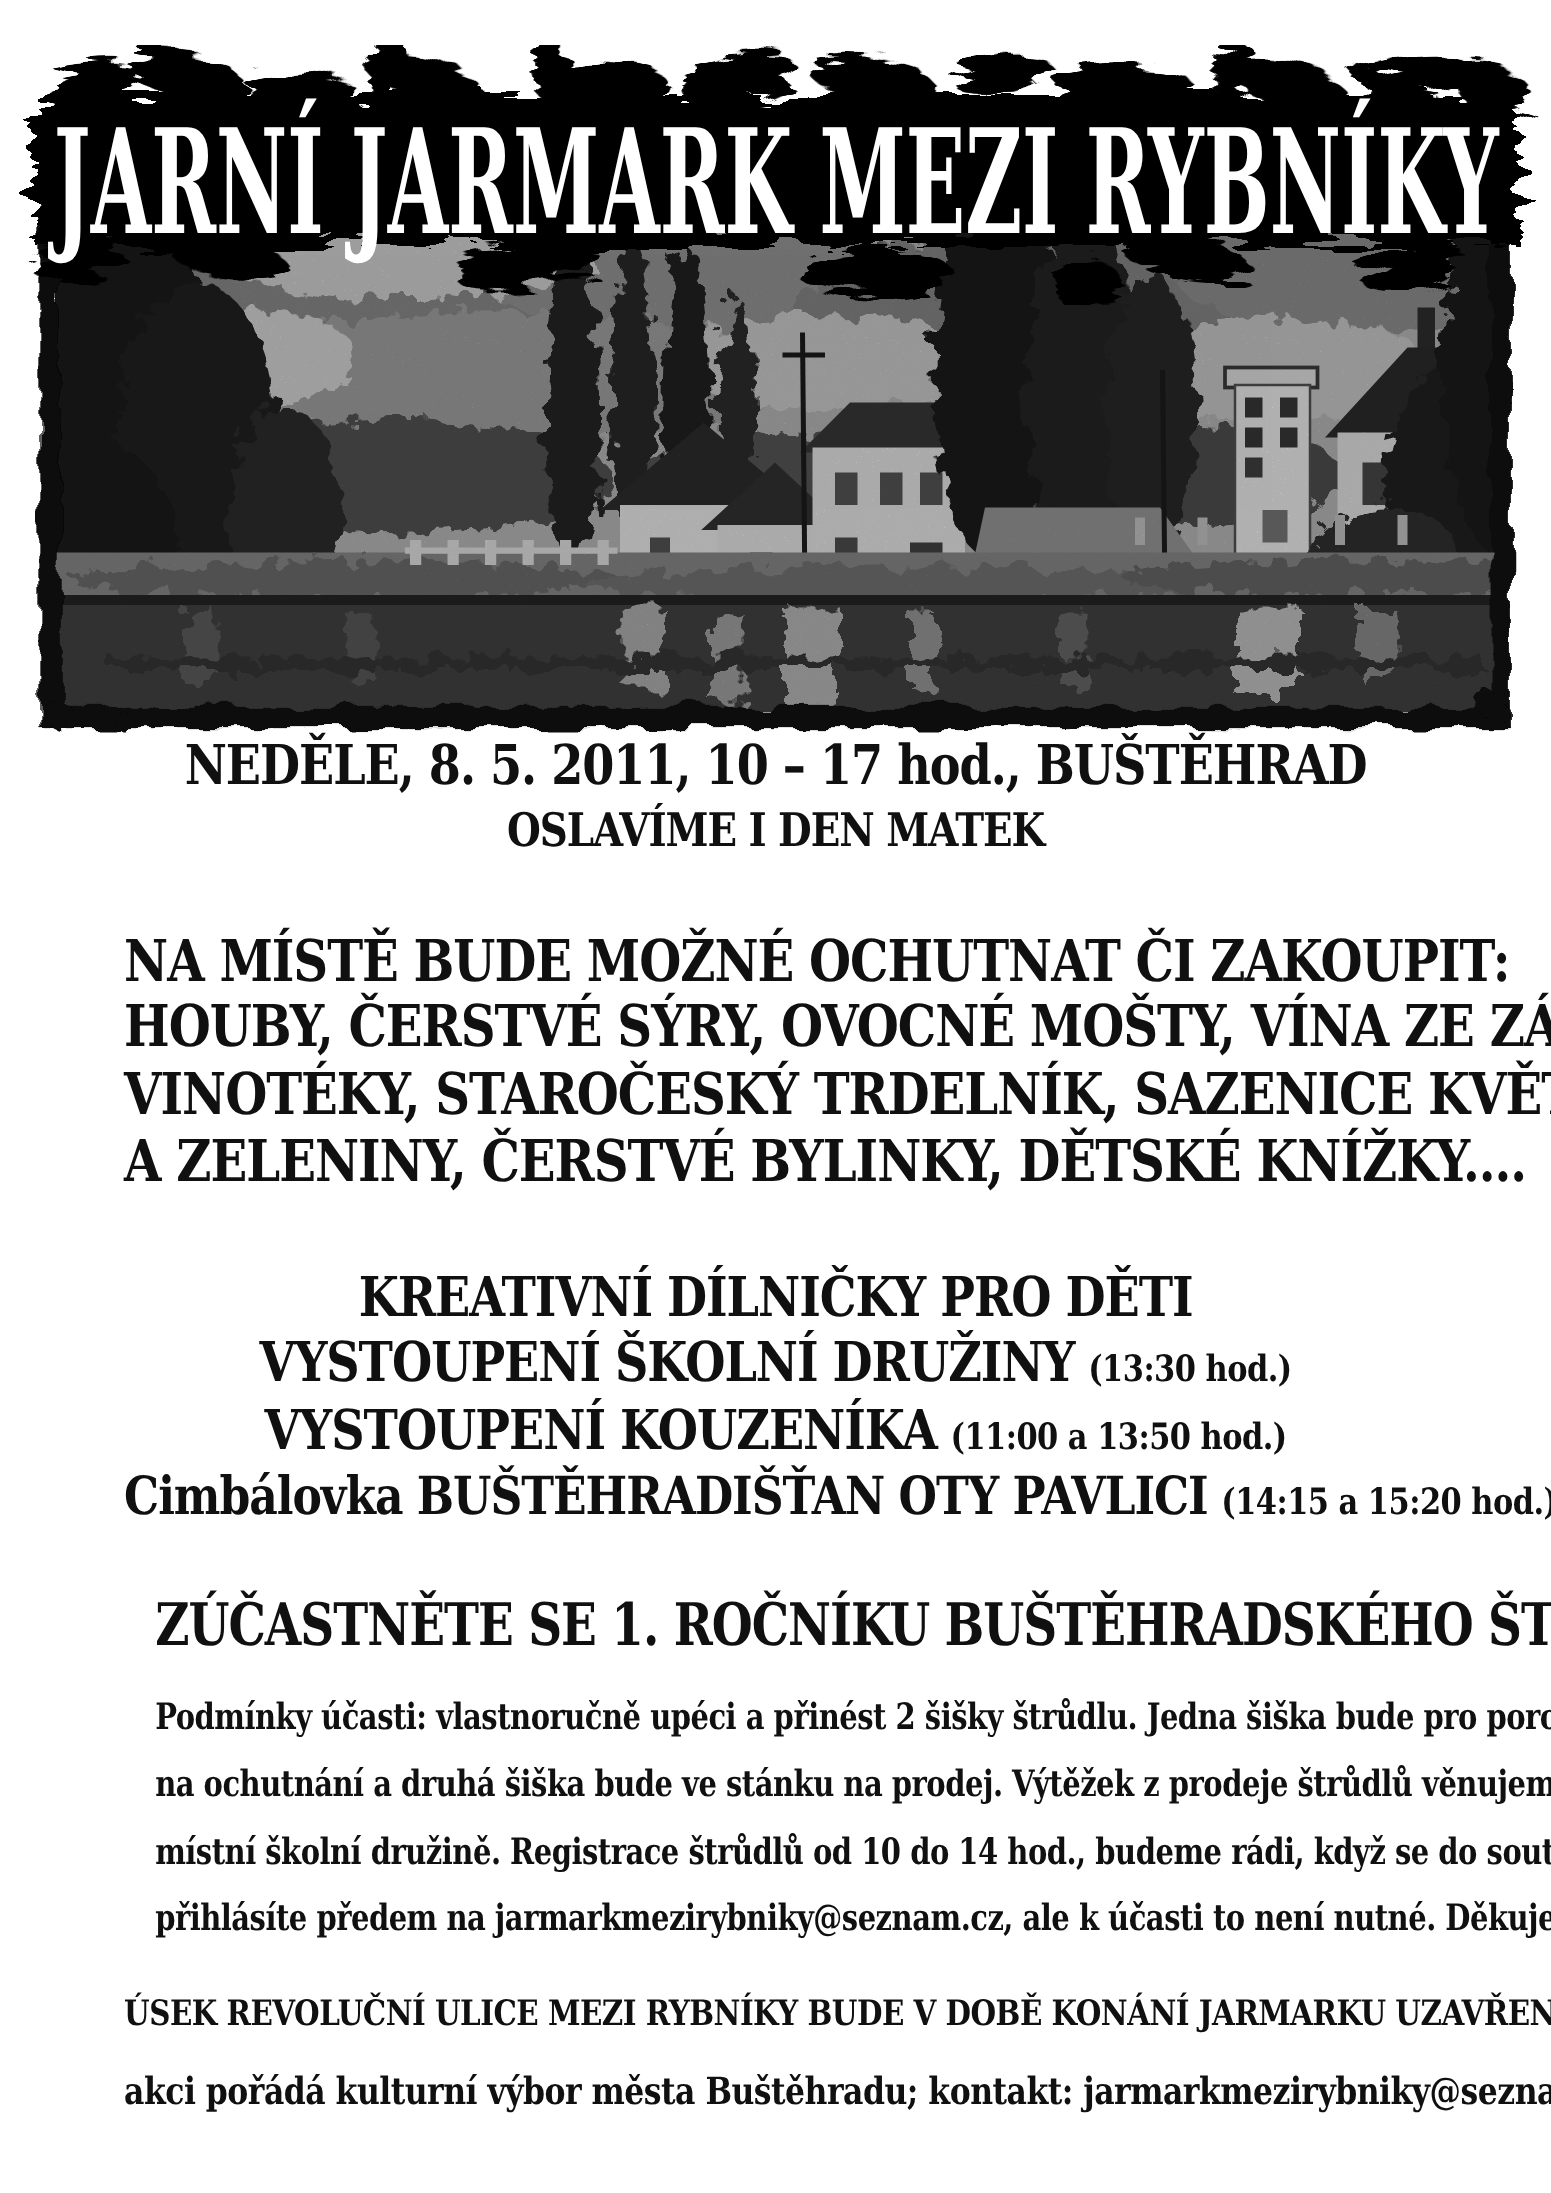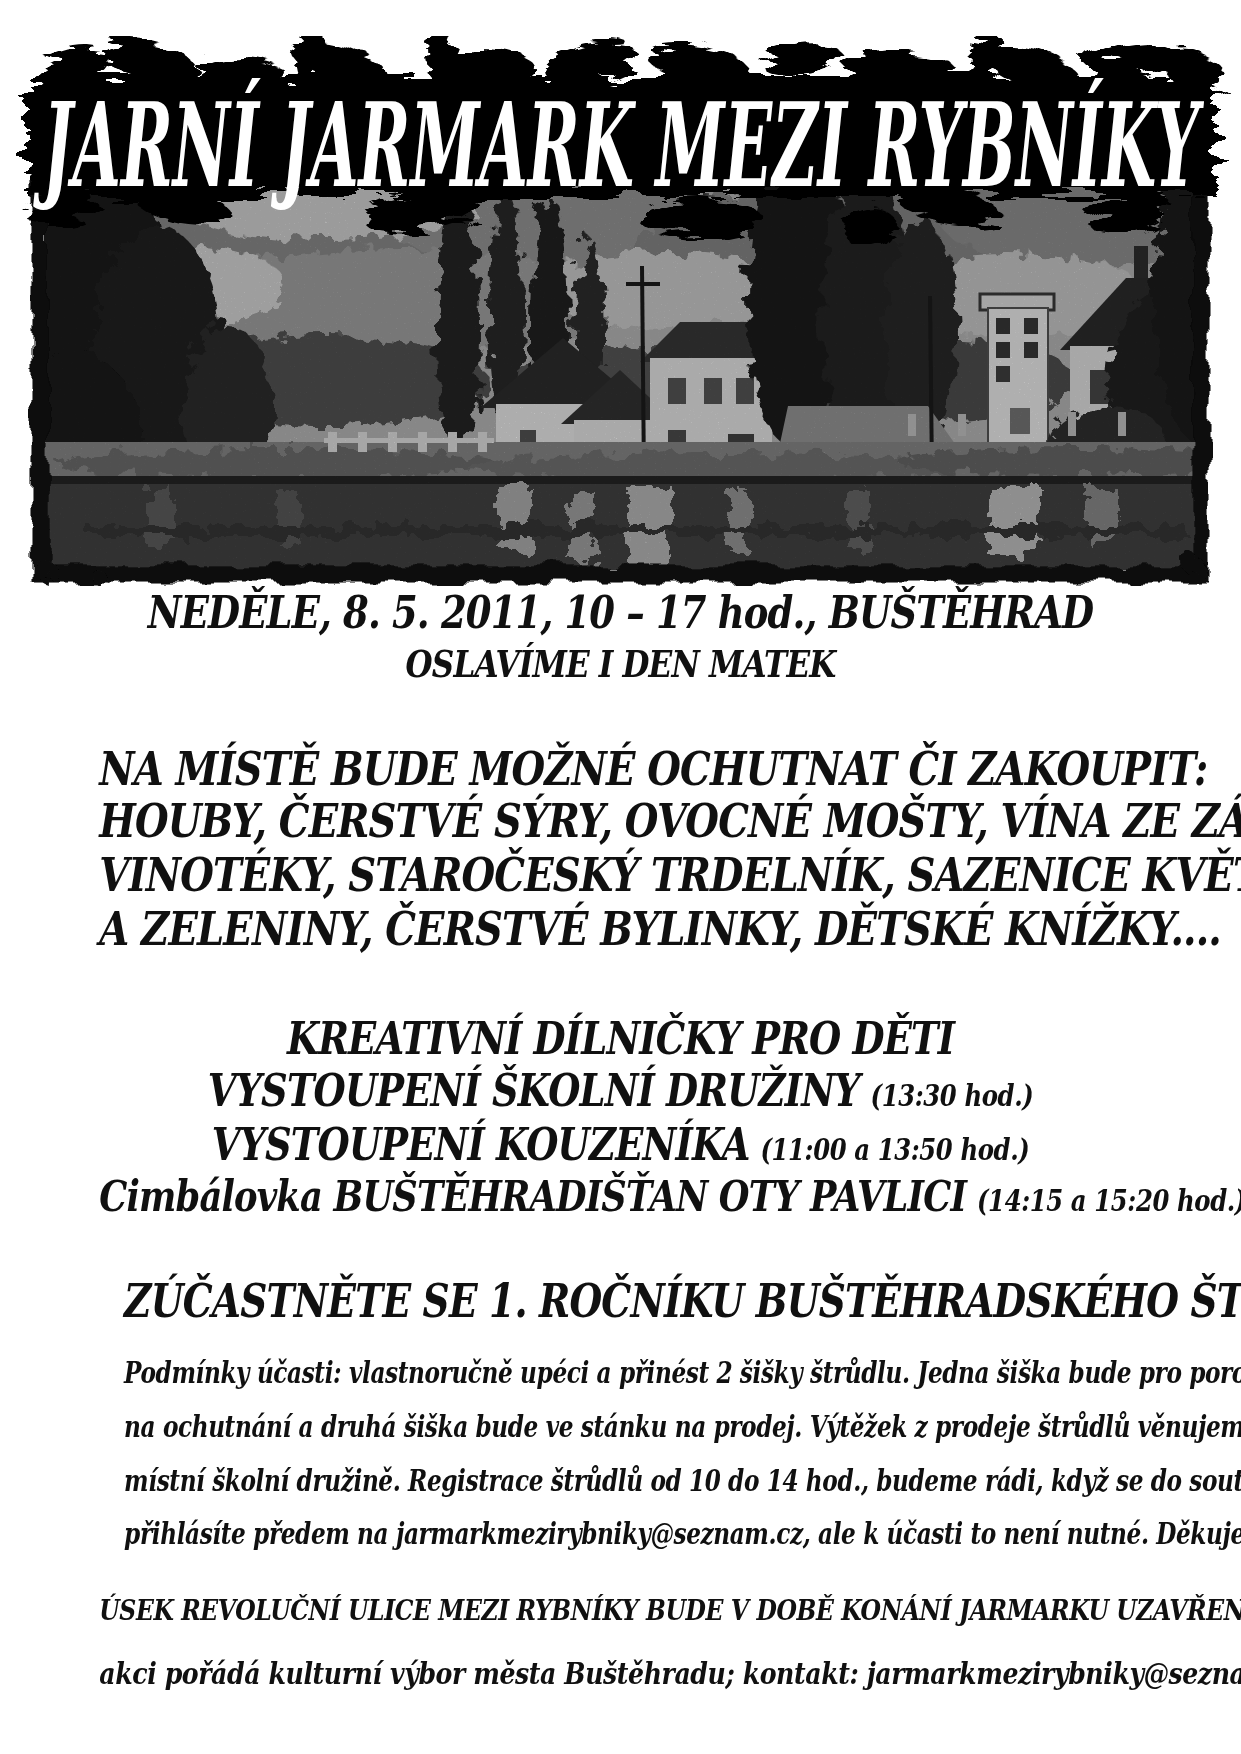--- a/index.html
+++ b/index.html
@@ -3,21 +3,20 @@
 <meta charset="utf-8">
 <style>
   html,body{margin:0;padding:0;background:#ffffff;}
   .poster{
     position:relative;
     width:1241px;height:1754px;
     margin:0 auto;
     background:#ffffff;
     overflow:hidden;
     font-family:"DejaVu Serif","Liberation Serif",serif;
-    font-style:italic;
   }
   .banner-svg{position:absolute;top:36px;left:0;z-index:2;}
   .photo-svg{position:absolute;top:146px;left:28px;z-index:1;}
   .line{
     position:absolute;left:0;width:100%;
     text-align:center;
     font-weight:bold;
     color:#101010;
     white-space:nowrap;
     transform:scaleX(.84);

